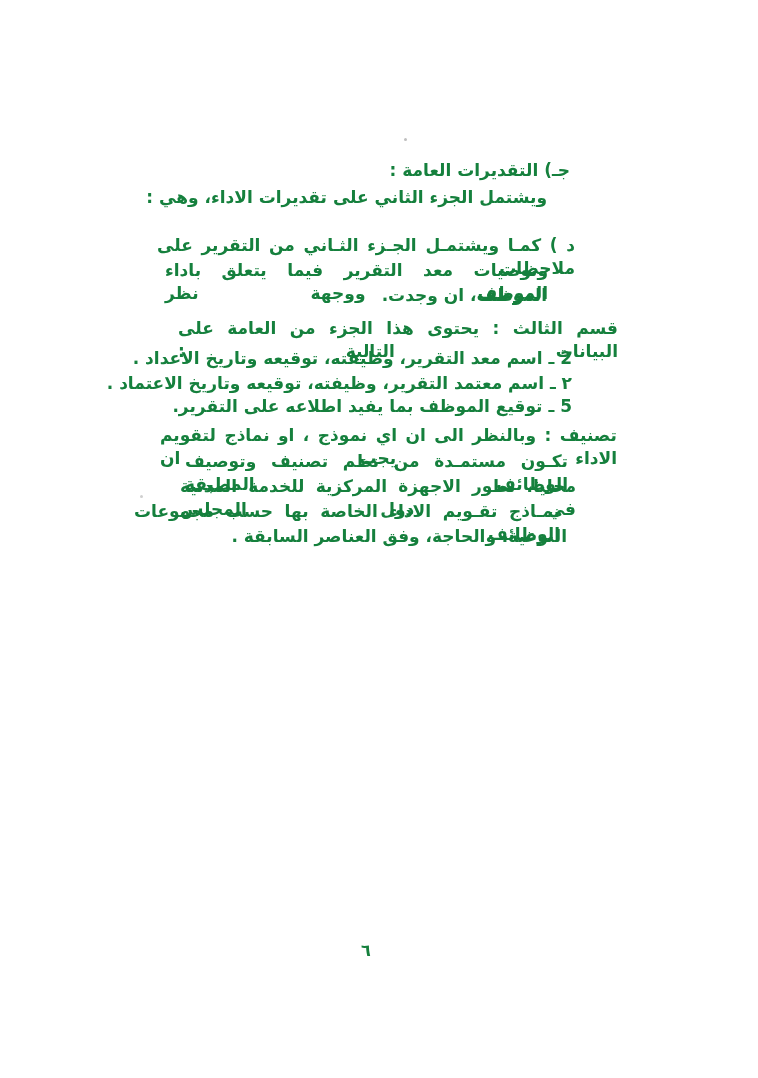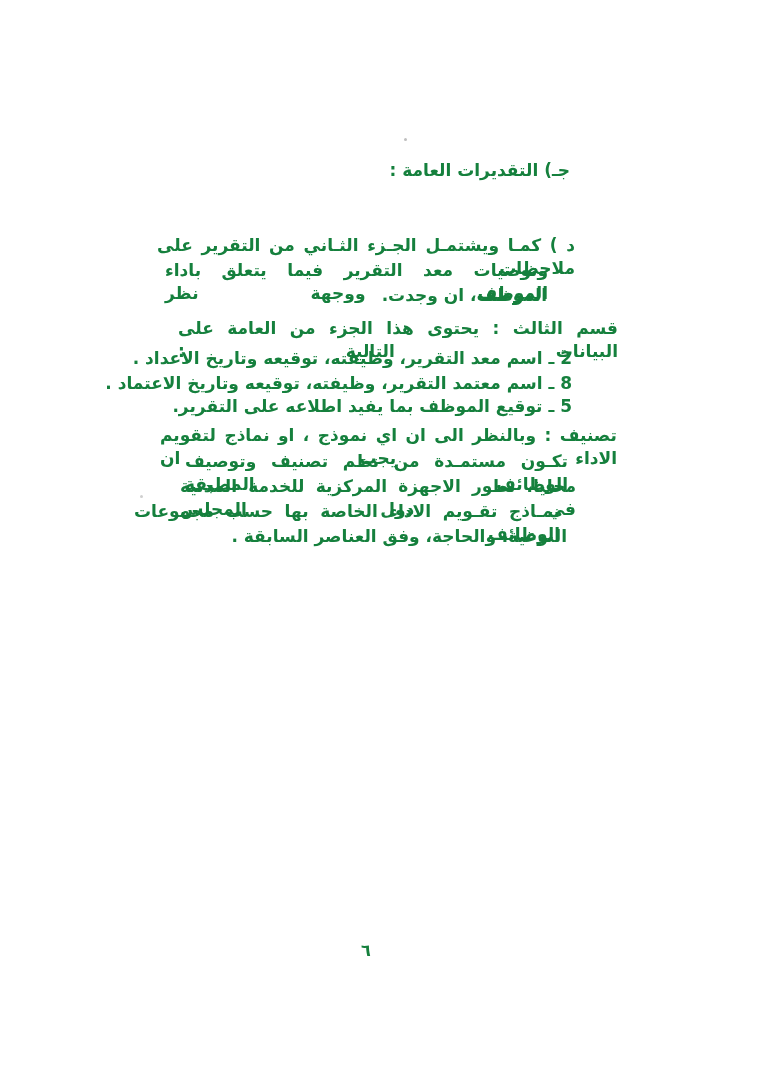--- a/index.html
+++ b/index.html
@@ -65,28 +65,29 @@
 </style>
 </head>
 <body>
 
 <div class="page">
 
   <span class="speck s1"></span>
   <span class="speck s2"></span>
 
   <div class="line a1"><span class="lead">جـ)</span> <span>التقديرات العامة :</span></div>
+  <div class="line a2">ويشتمل الجزء الثاني على تقديرات الاداء، وهي :</div>
 
   <div class="line a4 justify"><span class="lead">د )</span> <span>كمـا ويشتمـل الجـزء الثـاني من التقرير على ملاحظات</span></div>
   <div class="line a5 justify">وتوصيات معد التقرير فيما يتعلق باداء الموظف ووجهة نظر</div>
   <div class="line a6">الموظف، ان وجدت.</div>
 
   <div class="line b1 justify"><span class="lead">قسم الثالث :</span> <span>يحتوى هذا الجزء من العامة على البيانات التالية :</span></div>
   <div class="line b2">2 ـ اسم معد التقرير، وظيفته، توقيعه وتاريخ الاعداد .</div>
-  <div class="line b3">8 ـ اسم معتمد التقرير، وظيفته، توقيعه وتاريخ الاعتماد .</div>
+  <div class="line b3">٢ ـ اسم معتمد التقرير، وظيفته، توقيعه وتاريخ الاعتماد .</div>
   <div class="line b4">5 ـ توقيع الموظف بما يفيد اطلاعه على التقرير.</div>
 
   <div class="line c1 justify"><span class="lead">تصنيف :</span> <span>وبالنظر الى ان اي نموذج ، او نماذج لتقويم الاداء يجب ان</span></div>
   <div class="line c2 justify">تكـون مستمـدة من نظم تصنيف وتوصيف الوظائف المطبقة</div>
   <div class="line c3 justify">محليا، تطور الاجهزة المركزية للخدمة المدنية في دول المجلس</div>
   <div class="line c4 justify">نمـاذج تقـويم الاداء الخاصة بها حسب مجموعات الوظائف</div>
   <div class="line c5">النوعية، والحاجة، وفق العناصر السابقة .</div>
 
   <div class="pagenum">٦</div>
 

